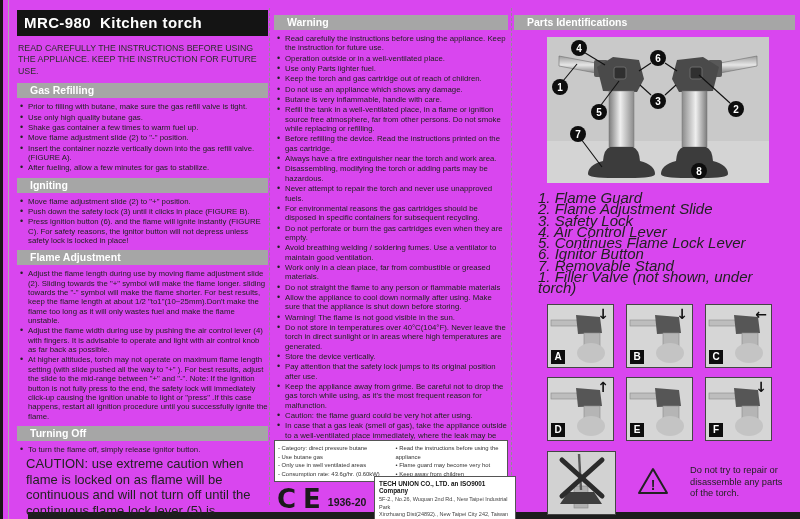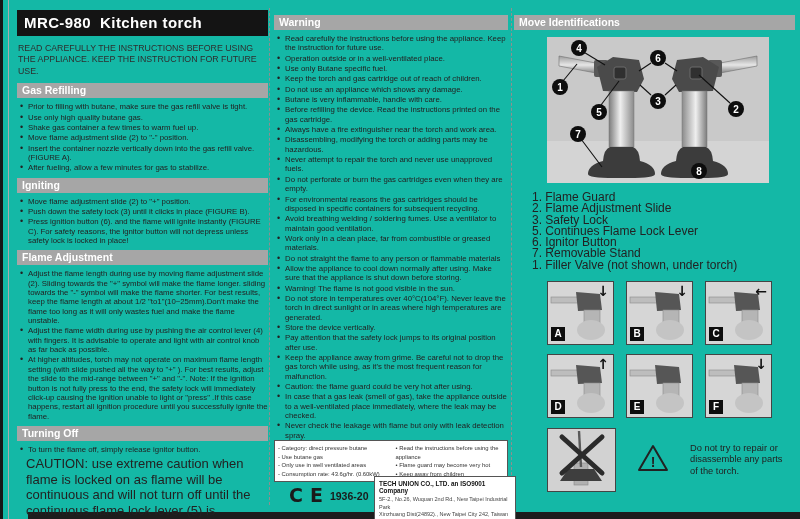--- a/index.html
+++ b/index.html
@@ -1,47 +1,47 @@
 <!DOCTYPE html>
 <html><head>
 <meta charset="utf-8">
 <style>
   html,body{margin:0;padding:0;}
   body{width:800px;height:519px;background:#fbfbfb;font-family:"Liberation Sans",sans-serif;color:#1c1c1c;position:relative;overflow:hidden;}
-  .page{position:absolute;inset:0;background:#14b8a6;}
+  .page{position:absolute;inset:0;background:#d946ef;}
   .edge-left{position:absolute;left:0;top:0;width:3px;height:519px;background:#161616;}
   .edge-left2{position:absolute;left:8px;top:0;width:1px;height:519px;background:#aaa;}
   .edge-bottom{position:absolute;left:28px;right:0;bottom:0;height:7px;background:#1d1d1d;}
   .sep{position:absolute;top:8px;bottom:14px;width:0;border-left:1px dashed #8f8f8f;}
   .sep1{left:269px;} .sep2{left:511px;}
 
   .col-left{position:absolute;left:17px;top:10px;width:251px;}
   .col-mid{position:absolute;left:274px;top:10px;width:234px;height:500px;}
   .col-right{position:absolute;left:514px;top:10px;width:281px;}
 
   .title-bar{background:#141414;color:#fff;font-weight:bold;font-size:15px;padding:4px 7px 5px;letter-spacing:.4px;white-space:pre;}
   .intro{font-size:8.8px;line-height:1.3;color:#2e2e2e;margin:7px 1px 6px;}
-  .sec-head{background:#a6a6a6;color:#fff;font-weight:bold;font-size:10.5px;padding:1px 5px 2px;margin:5px 0 4px;}
+  .sec-head{background:#a6a6a6;color:#fff;font-weight:bold;font-size:10.5px;padding:1px 13px 2px;margin:5px 0 4px;}
   ul.bullets{list-style:none;margin:0 0 2px;padding:0 0 0 2px;font-size:7.8px;line-height:1.2;color:#222;}
   ul.bullets li{position:relative;padding-left:9px;margin-bottom:1px;}
   ul.bullets li::before{content:"\2022";position:absolute;left:1px;top:-1px;font-size:9px;}
   .note{font-size:13px;line-height:1.2;margin:0 0 0;padding-left:9px;color:#222;}
 
   .spec-box{position:absolute;top:430px;left:0;width:226px;border:1px solid #555;display:flex;padding:3px 3px;background:#fff;}
   .spec-col{list-style:none;margin:0;padding:0;font-size:5.9px;line-height:1.45;color:#333;}
   .spec-col.l{width:52%;} .spec-col.r{width:48%;}
   .ce-area{position:absolute;top:474px;left:3px;white-space:nowrap;}
-  .ce-text{font-size:19px;font-weight:bold;letter-spacing:7px;color:#1a1a1a;font-family:"DejaVu Sans",sans-serif;margin-left:12px;}
+  .ce-text{font-size:26px;font-weight:bold;letter-spacing:7px;color:#1a1a1a;font-family:"DejaVu Sans",sans-serif;}
   .ce-num{font-size:10.5px;font-weight:bold;color:#1a1a1a;position:relative;top:-2px;text-align:center;}
   .company-box{position:absolute;top:466px;left:100px;width:132px;border:1px solid #555;padding:3px 4px;background:#fff;}
   .co-name{font-size:6.4px;font-weight:bold;margin-bottom:2px;color:#111;}
   .co-addr{font-size:5.5px;line-height:1.4;color:#444;}
 
   .product-img{margin:7px 0 0 33px;width:222px;height:146px;position:relative;}
-  .parts-list{list-style:none;margin:9px 0 0 18px;padding:0;font-size:12px;line-height:11.3px;color:#222;}
+  .parts-list{list-style:none;margin:9px 0 0 24px;padding:0;font-size:15px;line-height:11.3px;color:#222;font-style:italic;}
   .figures{margin:10px 0 0 33px;display:grid;grid-template-columns:repeat(3,67px);gap:9px 12px;}
   .figure{width:67px;height:64px;border:1px solid #444;background:#d6d6d6;position:relative;box-sizing:border-box;}
   .fig-art{position:absolute;inset:0;}
   .fig-label{position:absolute;left:3px;bottom:3px;width:14px;height:14px;background:#0d0d0d;color:#fff;font-weight:bold;font-size:10px;text-align:center;line-height:14px;}
   .fig-arrow{position:absolute;top:1px;right:4px;font-size:14px;font-weight:bold;color:#111;font-family:"DejaVu Sans",sans-serif;}
   .repair-row{display:flex;align-items:center;gap:9px;margin:10px 0 0 33px;}
   .repair-photo{width:67px;height:62px;border:1px solid #444;background:#d2d2d2;position:relative;flex:0 0 auto;}
   .warn-tri{flex:0 0 auto;margin-left:12px;}
   .repair-text{font-size:9.3px;line-height:1.25;width:118px;margin:12px;color:#222;}
 
@@ -100,30 +100,31 @@
     <li>While holding down the ignitor button (6), slide the continuous flame lock lever (5) towards you (FIGURE D).</li>
       </ul>
   </div>
 
   <div class="col-mid">
     <div class="sec-head">Warning</div>
     <ul class="bullets">
 
     <li>Read carefully the instructions before using the appliance. Keep the instruction for future use.</li>
         <li>Operation outside or in a well-ventilated place.</li>
-        <li>Use only Butane specific fuel.</li>
+        <li>Use only Parts lighter fuel.</li>
         <li>Keep the torch and gas cartridge out of reach of children.</li>
         <li>Do not use an appliance which shows any damage.</li>
         <li>Butane is very inflammable, handle with care.</li>
+        <li>Refill the tank in a well-ventilated place, in a flame or ignition source free atmosphere, far from other persons. Do not smoke while replacing or refilling.</li>
         <li>Before refilling the device. Read the instructions printed on the gas cartridge.</li>
         <li>Always have a fire extinguisher near the torch and work area.</li>
         <li>Disassembling, modifying the torch or adding parts may be hazardous.</li>
         <li>Never attempt to repair the torch and never use unapproved fuels.</li>
+        <li>For environmental reasons the gas cartridges should be disposed in specific containers for subsequent recycling.</li>
         <li>Do not perforate or burn the gas cartridges even when they are empty.</li>
-        <li>For environmental reasons the gas cartridges should be disposed in specific containers for subsequent recycling.</li>
         <li>Avoid breathing welding / soldering fumes. Use a ventilator to maintain good ventilation.</li>
         <li>Work only in a clean place, far from combustible or greased materials.</li>
         <li>Do not straight the flame to any person or flammable materials</li>
         <li>Allow the appliance to cool down normally after using. Make sure that the appliance is shut down before storing.</li>
         <li>Warning! The flame is not good visible in the sun.</li>
         <li>Do not store in temperatures over 40°C(104°F). Never leave the torch in direct sunlight or in areas where high temperatures are generated.</li>
         <li>Store the device vertically.</li>
         <li>Pay attention that the safety lock jumps to its original position after use.</li>
         <li>Keep the appliance away from grime. Be careful not to drop the gas torch while using, as it's the most frequent reason for malfunction.</li>
         <li>Caution: the flame guard could be very hot after using.</li>
@@ -153,21 +154,21 @@
     </div>
 
     <div class="company-box">
       <div class="co-name">TECH UNION CO., LTD. an ISO9001 Company</div>
       <div class="co-addr">5F-2., No.26, Wuquan 2nd Rd., New Taipei Industrial Park</div>
       <div class="co-addr">Xinzhuang Dist(24892)., New Taipei City 242, Taiwan</div>
     </div>
   </div>
 
   <div class="col-right">
-    <div class="sec-head">Move Identifications</div>
+    <div class="sec-head">Parts Identifications</div>
 
     <div class="product-img">
       <svg width="222" height="146" viewBox="0 0 222 146">
         <defs>
           <linearGradient id="metalV" x1="0" y1="0" x2="1" y2="0">
             <stop offset="0" stop-color="#7c7c7c"></stop>
               <stop offset="0.45" stop-color="#efefef"></stop>
               <stop offset="1" stop-color="#8a8a8a"></stop>
           </linearGradient>
           <linearGradient id="metalH" x1="0" y1="0" x2="0" y2="1">
@@ -217,20 +218,21 @@
             <text class="callout" x="152" y="137.5" font-size="10" fill="#fff" text-anchor="middle">8</text>
         </g>
       </svg>
     </div>
 
     <ul class="parts-list">
 
     <li>1. Flame Guard</li>
         <li>2. Flame Adjustment Slide</li>
         <li>3. Safety Lock</li>
+        <li>4. Air Control Lever</li>
         <li>5. Continues Flame Lock Lever</li>
         <li>6. Ignitor Button</li>
         <li>7. Removable Stand</li>
         <li>1. Filler Valve (not shown, under torch)</li>
       </ul>
 
     <div class="figures">
 
         <div class="figure">
           <svg class="fig-art" width="65" height="62" viewBox="0 0 65 62">

